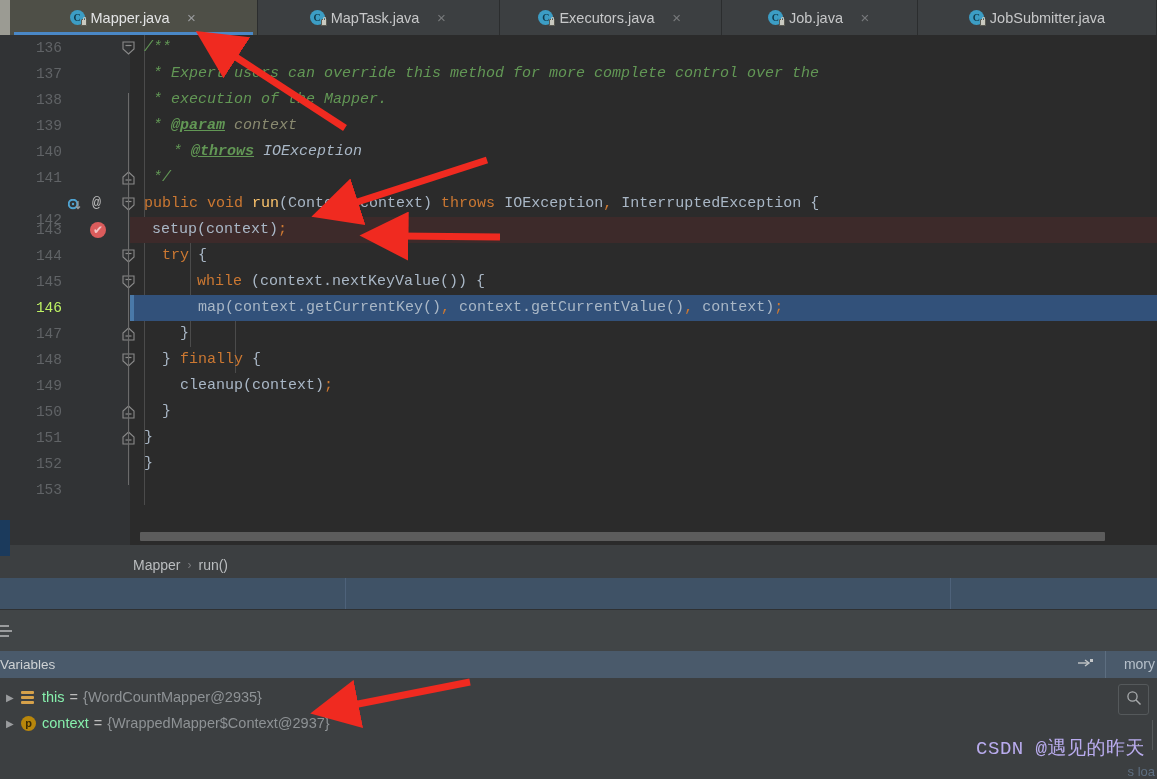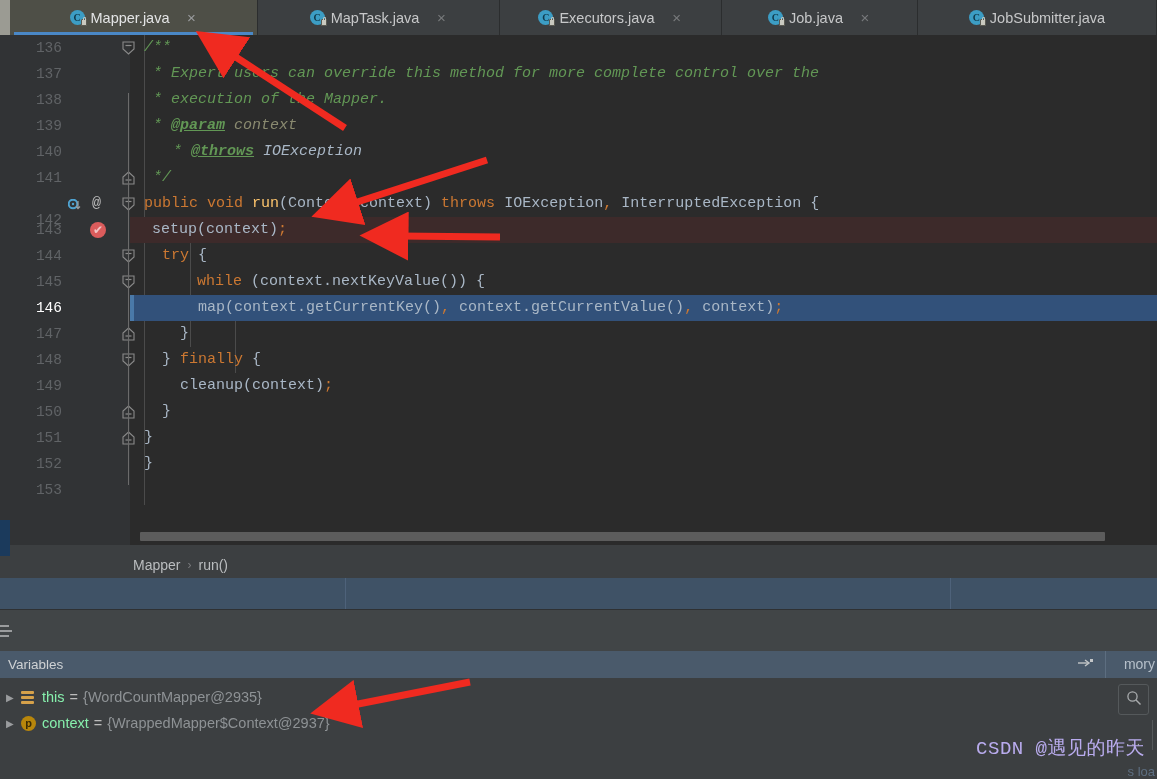--- a/index.html
+++ b/index.html
@@ -51,21 +51,21 @@
   
   .editor{position:absolute;left:10px;top:35px;width:1147px;height:510px;background:#2b2b2b;overflow:hidden;}
   .gutter{position:absolute;left:0;top:0;width:120px;height:510px;background:#313335;}
   .code-area{position:absolute;left:120px;top:0;right:0;height:510px;background:#2b2b2b;}
 
   .row{position:absolute;left:0;width:100%;height:26px;}
   .lnum{
     position:absolute;left:0;width:52px;text-align:right;color:#606366;font-size:14.5px;
     font-family:"Liberation Mono","DejaVu Sans Mono",monospace;line-height:26px;
   }
-  .lnum.cur{color:#ffffff;}
+  .lnum.cur{color:#bef264;}
   .fold{
     position:absolute;left:112px;width:13px;height:13px;top:6px;
   }
   .fold svg{display:block;}
 
   .codeline{
     position:absolute;left:0;height:26px;line-height:26px;white-space:pre;
     font-family:"Liberation Mono","DejaVu Sans Mono",monospace;font-size:15px;color:#a9b7c6;
   }
   .hl-exec{background:#3d2a2a;}
@@ -112,21 +112,21 @@
 
   
   .frames-strip{position:absolute;left:0;top:610px;width:1157px;height:41px;background:#414547;}
   .frames-icon{position:absolute;left:-4px;top:14px;width:22px;height:13px;}
 
   
   .vars-header{
     position:absolute;left:0;top:651px;width:1157px;height:27px;background:#4a5a6b;
     display:flex;align-items:center;color:#cfd2d4;font-size:13.5px;
   }
-  .vars-title{padding-left:8px;}
+  .vars-title{padding-left:0;}
   .vars-sep{position:absolute;left:1105px;top:0;width:1px;height:27px;background:#5d6e80;}
   .arrow-icon{position:absolute;right:64px;top:6px;color:#c3c6c8;font-size:13px;}
   .mory{position:absolute;right:2px;top:0;line-height:27px;color:#b6c0ca;font-size:14px;margin-left:32px;}
 
   
   .vars-body{position:absolute;left:0;top:678px;width:1157px;height:101px;background:#3c3f41;}
   .var-row{position:absolute;left:0;width:1100px;height:26px;display:flex;align-items:center;
      font-size:14.5px;color:#bbbbbb;}
   .tri{width:14px;margin-left:6px;color:#9a9c9e;font-size:10px;flex:0 0 auto;}
   .vicon{width:17px;height:15px;margin-right:5px;flex:0 0 auto;position:relative;}

